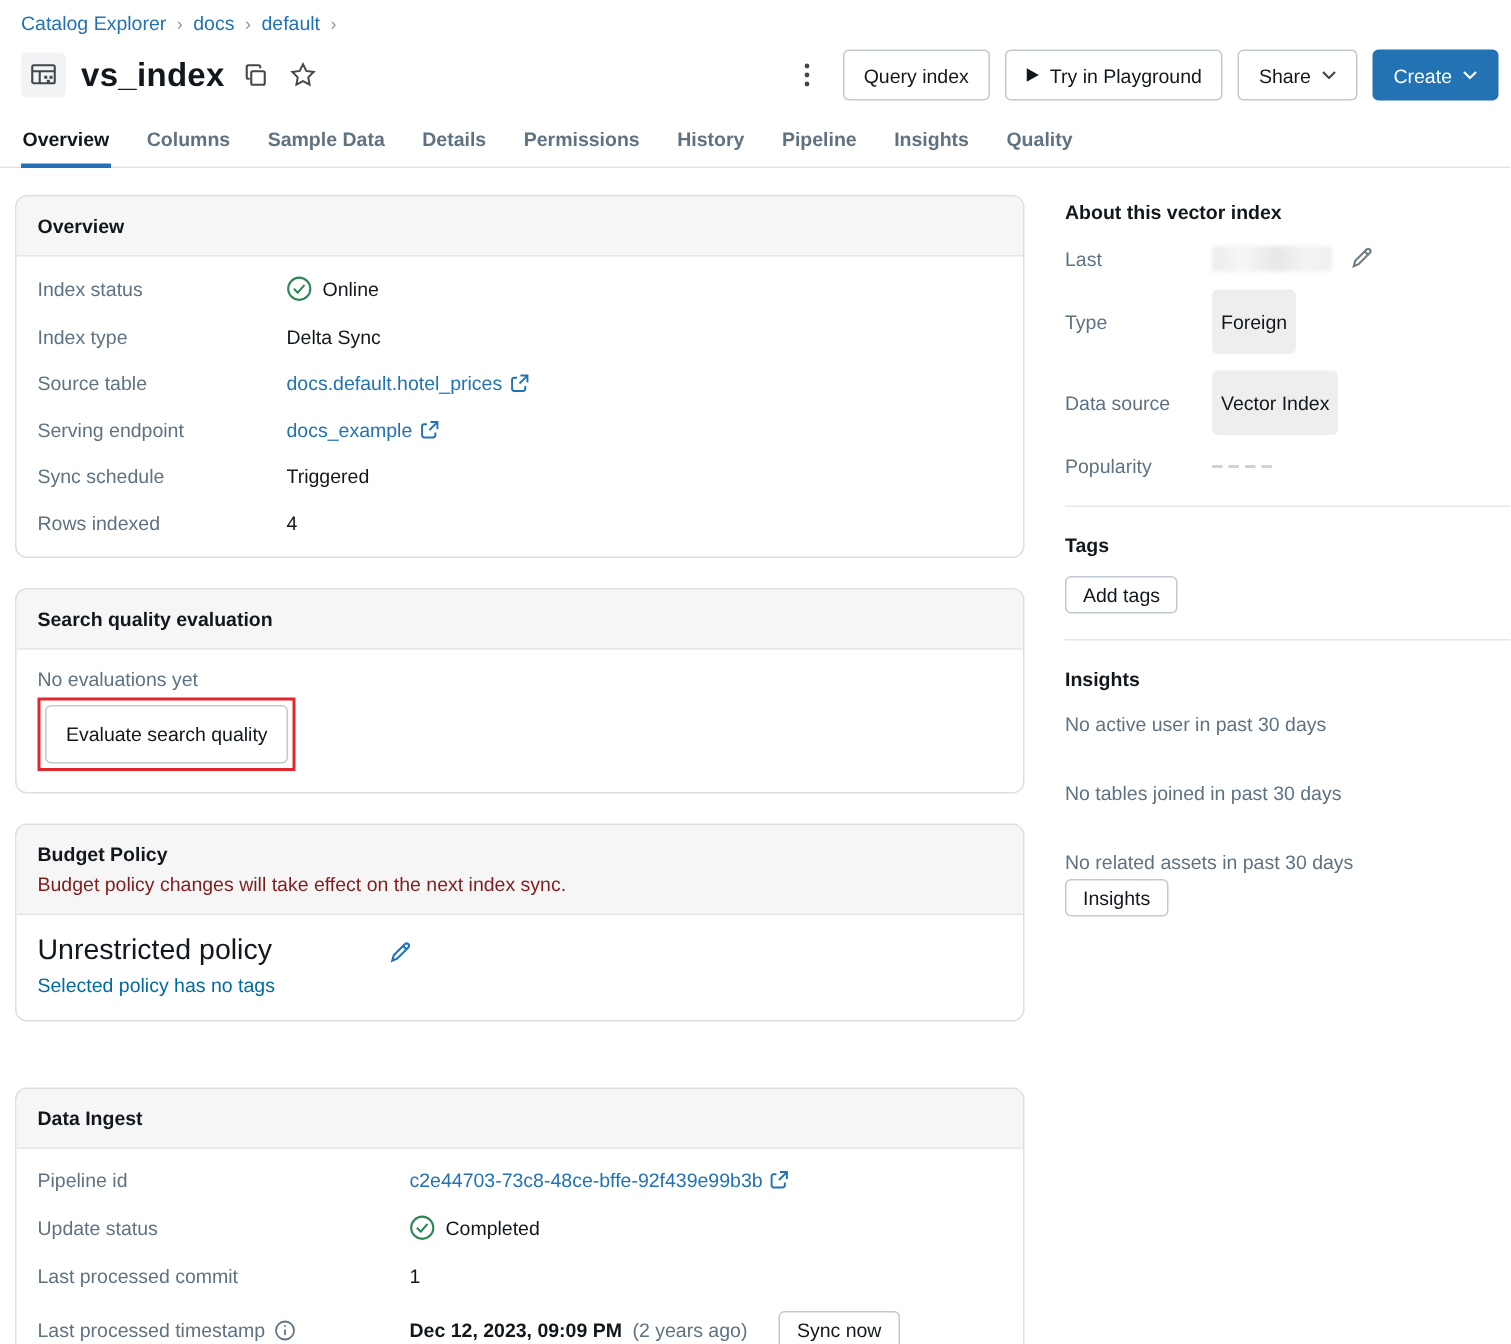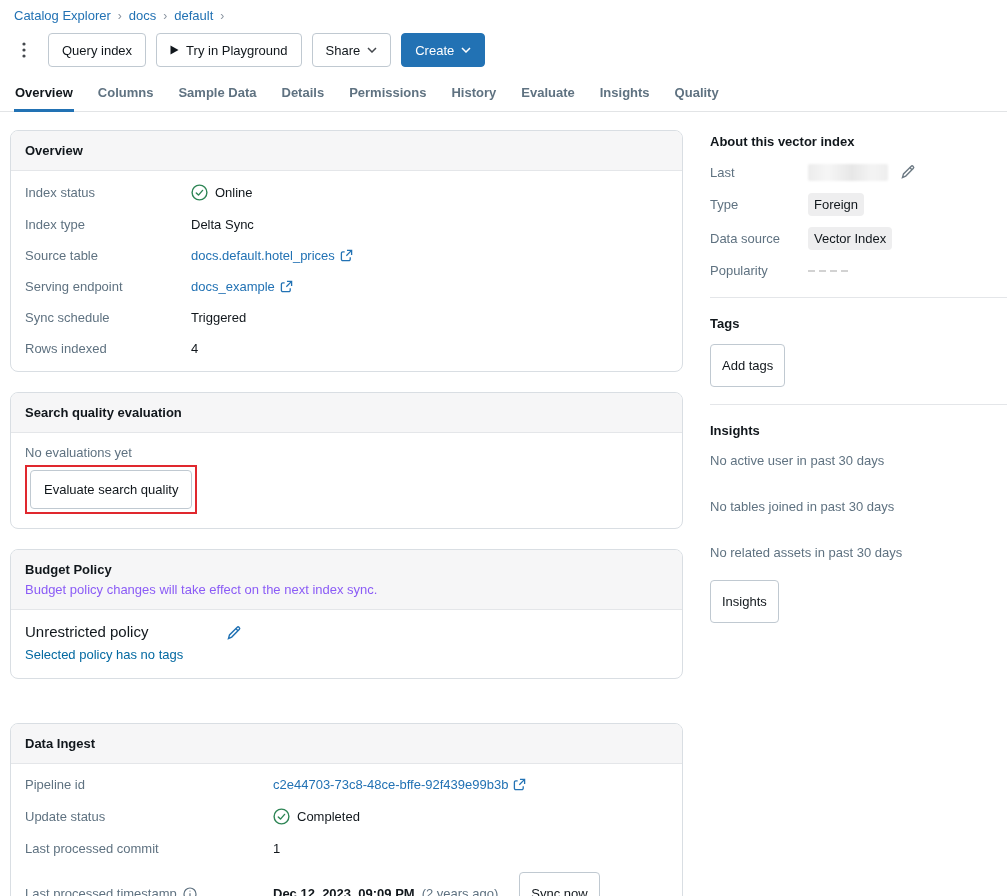--- a/index.html
+++ b/index.html
@@ -39,54 +39,54 @@
 
   
   .content { display:flex; padding:18px 0 0 10px; }
   .main { width:673px; flex-shrink:0; }
   .side { width:297px; margin-left:27px; padding-top:4px; }
 
   
   .panel { border:1px solid #D9DEE3; border-radius:8px; margin-bottom:20px; background:#fff; overflow:hidden; }
   .panel-header { background:#F6F6F7; padding:12px 14px; border-bottom:1px solid #E4E6E9; }
   .panel-title { font-weight:700; font-size:13px; }
-  .panel-subtitle { color:#8b5cf6; margin-top:5px; }
+  .panel-subtitle { color:#7f1d1d; margin-top:5px; }
   .panel-body { padding:5px 0 7px; }
 
   .frow { display:flex; padding:8px 14px; }
   .frow .lbl { width:166px; flex-shrink:0; color:#5F7281; display:flex; align-items:center; gap:6px; }
   .frow.wide .lbl { width:248px; }
   .frow .val { display:flex; align-items:center; gap:7px; color:#11171C; }
   .link { color:#2272B4; display:inline-flex; align-items:center; gap:5px; cursor:pointer; }
   .muted { color:#5F7281; }
 
   
   .sq-body { padding:12px 14px 14px; }
   .annotation-box { display:inline-block; border:2px solid #E0282E; padding:3px; margin-top:5px; }
 
   
   .bp-body { padding:13px 14px 16px; }
-  .policy-line { display:flex; align-items:flex-start; font-size:15px;gap:16px; }
+  .policy-line { display:flex; align-items:flex-end; font-size:19px;gap:16px; }
   .policy-line .edit { margin-left:60px; }
   .bp-tags { color:#0369a1; margin-top:4px; }
 
   
   .ts-strong { font-weight:700; }
-  .btn-sm { height:43px; padding:0 11px; }
+  .btn-sm { height:25px; padding:0 11px; }
   .ml14 { margin-left:14px; }
 
   
   .side h3 { margin:0 0 13px; font-size:13px; font-weight:700; }
   .srow { display:flex; align-items:center; margin-bottom:11px; min-height:19px; }
   .srow .slbl { width:98px; flex-shrink:0; color:#5F7281; }
   .owner-blur { width:80px; height:17px; border-radius:2px;
     background:linear-gradient(90deg,#ececec,#f6f6f6 25%,#e7e7e7 55%,#f4f4f4 80%,#eeeeee);
     filter:blur(1.3px); }
   .icon-btn { background:none; border:none; padding:2px; cursor:pointer; display:flex; align-items:center; }
-  .badge { background:#EEEEEF; border-radius:4px; padding:4px 6px; color:#11171C; }
+  .badge { background:#EEEEEF; border-radius:4px; padding:14px 6px; color:#11171C; }
   .pop-dashes { display:flex; gap:4px; align-items:center; }
   .pop-dashes i { width:7px; height:2px; background:#D2D2D2; display:block; }
   .divider { border:none; border-top:1px solid #E4E6E9; margin:17px 0 18px; }
   .insight-line { color:#5F7281; margin:0 0 31px; }
   .ml10 { margin-left:10px; }
   svg { display:block; }
 </style>
 </head>
 <body>
 
@@ -94,20 +94,44 @@
   <div class="breadcrumb">
     <a>Catalog Explorer</a>
     <span class="crumb-sep">›</span>
     <a>docs</a>
     <span class="crumb-sep">›</span>
     <a>default</a>
     <span class="crumb-sep">›</span>
   </div>
 
   <div class="title-row">
+    <div class="title-left">
+      <span class="entity-icon-box">
+        <svg width="18" height="18" viewBox="0 0 18 18" fill="none" stroke="#3F474E" stroke-width="1.4">
+          <rect x="1.5" y="2.5" width="15" height="12" rx="1"></rect>
+          <line x1="1.5" y1="6.5" x2="16.5" y2="6.5"></line>
+          <line x1="6.5" y1="6.5" x2="6.5" y2="14.5"></line>
+          <rect x="9.5" y="9.5" width="2" height="2" fill="#3F474E" stroke="none"></rect>
+          <rect x="13" y="9.5" width="2" height="2" fill="#3F474E" stroke="none"></rect>
+          <rect x="11.2" y="12.2" width="2" height="2" fill="#3F474E" stroke="none"></rect>
+        </svg>
+      </span>
+      <h1 class="page-title">vs_index</h1>
+      <button class="title-icon-btn" title="">
+        <svg width="17" height="17" viewBox="0 0 17 17" fill="none" stroke="#44484D" stroke-width="1.4">
+          <rect x="5.5" y="5.5" width="9" height="9" rx="1"></rect>
+          <path d="M11.5 3.5v-1a1 1 0 0 0-1-1h-7a1 1 0 0 0-1 1v7a1 1 0 0 0 1 1h1"></path>
+        </svg>
+      </button>
+      <button class="title-icon-btn">
+        <svg width="18" height="18" viewBox="0 0 18 18" fill="none" stroke="#44484D" stroke-width="1.3">
+          <path d="M9 1.8l2.2 4.5 4.9.7-3.6 3.5.9 4.9L9 13.1l-4.4 2.3.9-4.9L1.9 7l4.9-.7L9 1.8z"></path>
+        </svg>
+      </button>
+    </div>
 
     <div class="actions">
       <button class="kebab-btn">
         <svg width="4" height="16" viewBox="0 0 4 16" fill="#44484D">
           <circle cx="2" cy="2" r="1.6"></circle>
             <circle cx="2" cy="8" r="1.6"></circle>
             <circle cx="2" cy="14" r="1.6"></circle>
         </svg>
       </button>
       <button class="btn">
@@ -135,21 +159,21 @@
   </div>
 </div>
 
 <div class="tabs">
   <div class="tab active">Overview</div>
   <div class="tab">Columns</div>
   <div class="tab">Sample Data</div>
   <div class="tab">Details</div>
   <div class="tab">Permissions</div>
   <div class="tab">History</div>
-  <div class="tab">Evaluate</div>
+  <div class="tab">Pipeline</div>
   <div class="tab">Insights</div>
   <div class="tab">Quality</div>
 </div>
 
 <div class="content">
   <div class="main">
 
     <div class="panel">
       <div class="panel-header">
         <span class="panel-title">Overview</span>
@@ -339,18 +363,18 @@
     <h3>Tags</h3>
     <button class="btn btn-sm">
       <span>Add tags</span>
     </button>
 
     <hr class="divider">
 
     <h3 style="margin-bottom:15px;">Insights</h3>
     <p class="insight-line">No active user in past 30 days</p>
     <p class="insight-line">No tables joined in past 30 days</p>
-    <p class="insight-line" style="margin-bottom:20px;">No related assets in past 30 days</p>
+    <p class="insight-line" style="margin-bottom:4px;">No related assets in past 30 days</p>
     <button class="btn btn-sm">
       <span>Insights</span>
     </button>
   </div>
 </div>
 
 </body></html>

